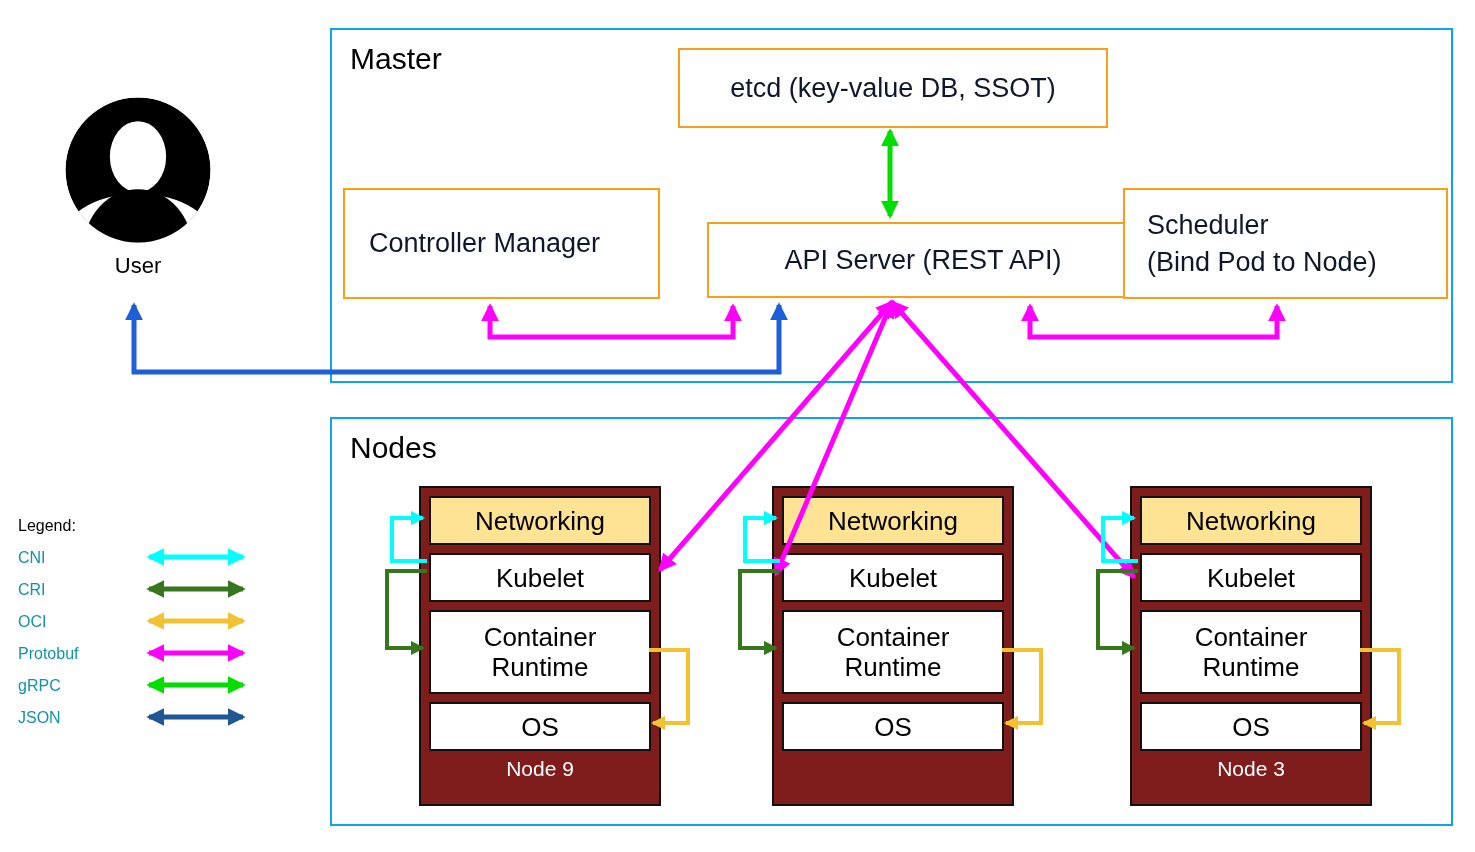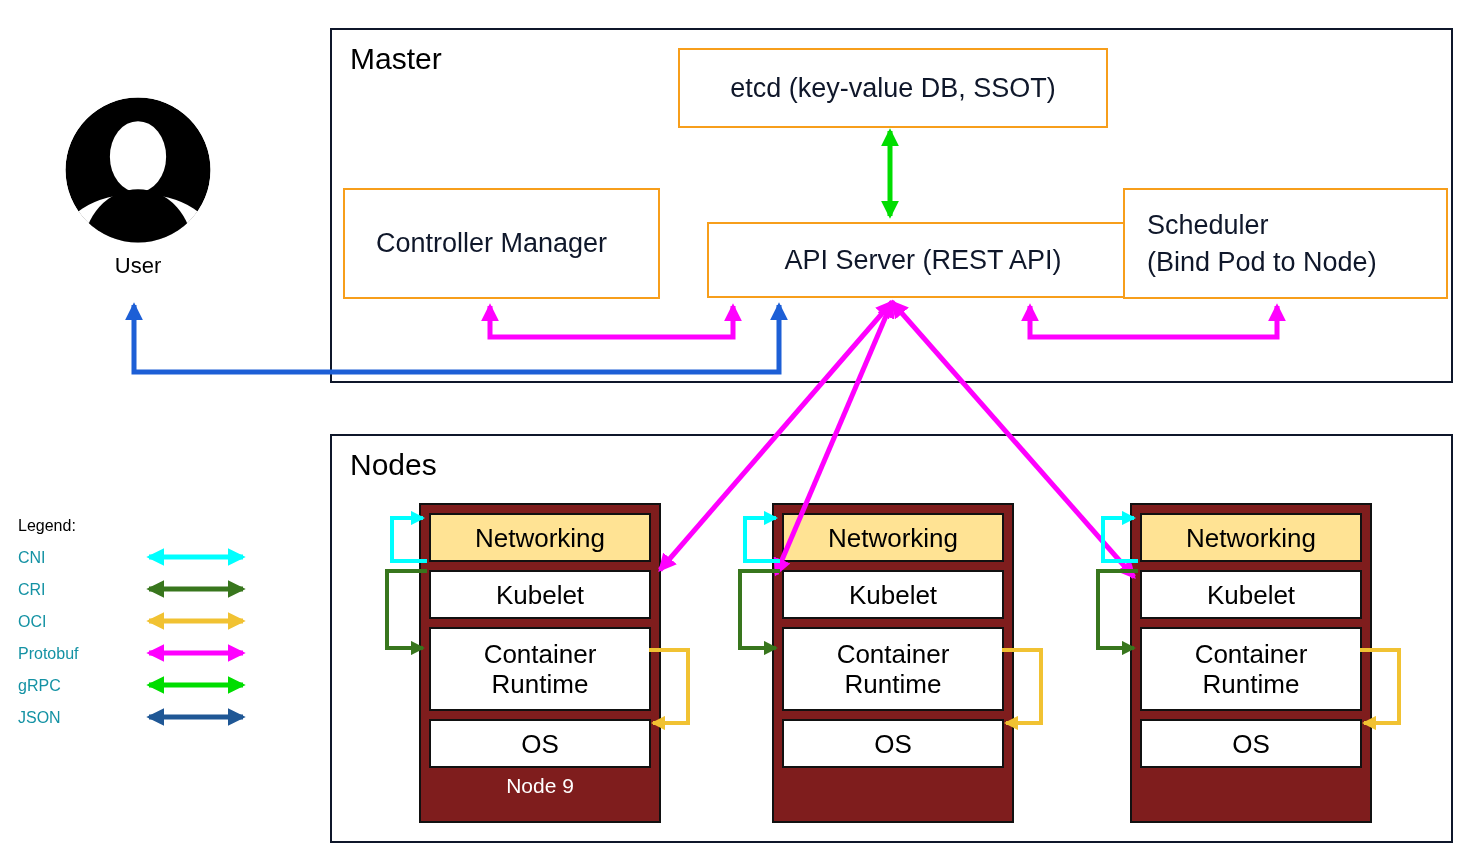--- a/index.html
+++ b/index.html
@@ -1,30 +1,30 @@
 <!DOCTYPE html>
 <html><head>
 <meta charset="utf-8">
 <style>
   html,body{margin:0;padding:0}
   body{
     width:1475px;height:852px;position:relative;overflow:hidden;
     background:#ffffff;font-family:"Liberation Sans",sans-serif;color:#000;
   }
-  .frame{position:absolute;background:#fff;border:2px solid #0f172a;box-sizing:border-box}
+  .frame{position:absolute;background:#fff;border:2px solid #0ea5e9;box-sizing:border-box}
   #master-frame{left:330px;top:28px;width:1123px;height:355px}
-  #nodes-frame{left:330px;top:434px;width:1123px;height:409px}
+  #nodes-frame{left:330px;top:417px;width:1123px;height:409px}
   .frame-title{position:absolute;left:18px;top:12px;font-size:30px;color:#000}
 
   
   .obox{position:absolute;background:#fff;border:2px solid #f79e1b;box-sizing:border-box;
         display:flex;align-items:center;justify-content:center;font-size:27px;color:#0f172a}
   #etcd-box{left:346px;top:18px;width:430px;height:80px}
   #cm-box{left:11px;top:158px;width:317px;height:111px;flex-direction:column;
-          align-items:flex-start;justify-content:center;padding-left:31px;line-height:37px}
+          align-items:flex-start;justify-content:center;padding-left:24px;line-height:37px}
   #api-box{left:375px;top:192px;width:432px;height:76px}
   #sched-box{left:791px;top:158px;width:325px;height:111px;flex-direction:column;
           align-items:flex-start;justify-content:center;padding-left:22px;line-height:37px}
 
   
   .node{position:absolute;top:67px;width:242px;height:320px;background:#7f1d1d;
         border:2px solid #111;box-sizing:border-box}
   #node-1{left:87px}#node-2{left:440px}#node-3{left:798px}
   .tile{position:absolute;left:8px;width:222px;background:#fff;border:2px solid #111;
         box-sizing:border-box;display:flex;align-items:center;justify-content:center;
@@ -126,20 +126,21 @@
       </div>
     <div class="tile t-kubelet">
         <span>Kubelet</span>
       </div>
     <div class="tile t-runtime">
         <span>Container Runtime</span>
       </div>
     <div class="tile t-os">
         <span>OS</span>
       </div>
+    <div class="node-name">Node 3</div>
   </div>
 </div>
 
 <div id="legend">
   <div class="legend-title">Legend:</div>
   <span class="legend-link">CNI</span>
   <span class="legend-link">CRI</span>
   <span class="legend-link">OCI</span>
   <span class="legend-link">Protobuf</span>
   <span class="legend-link">gRPC</span>

